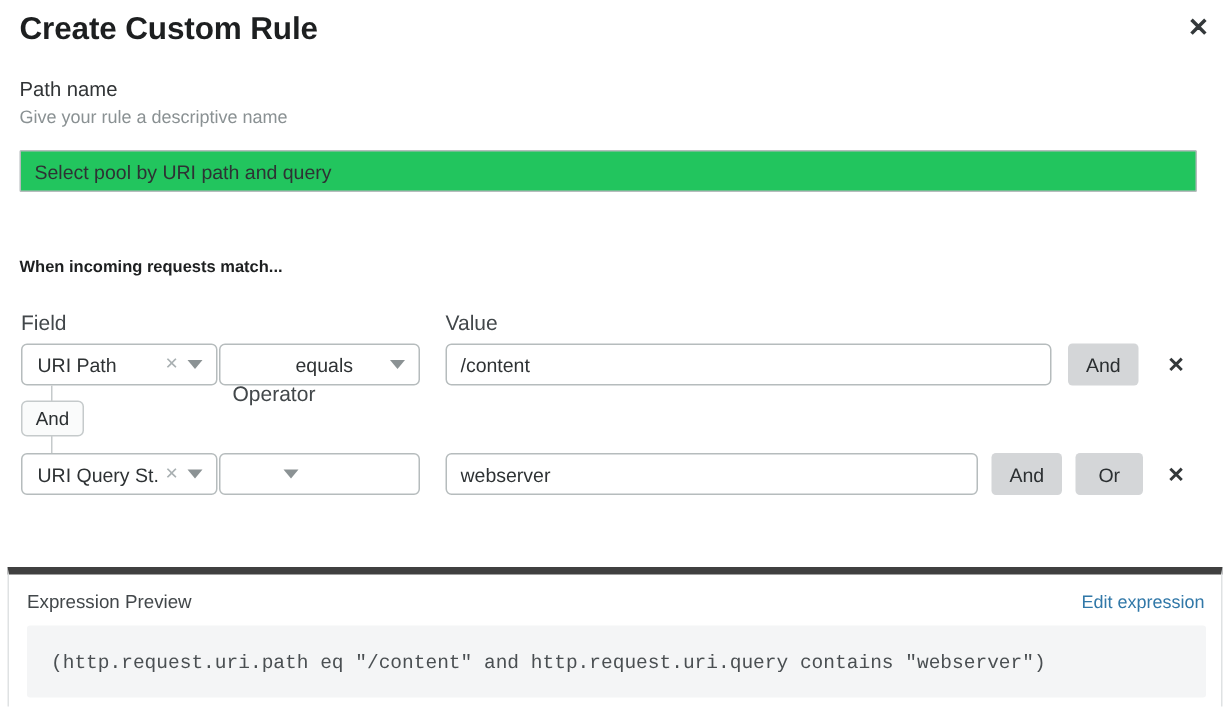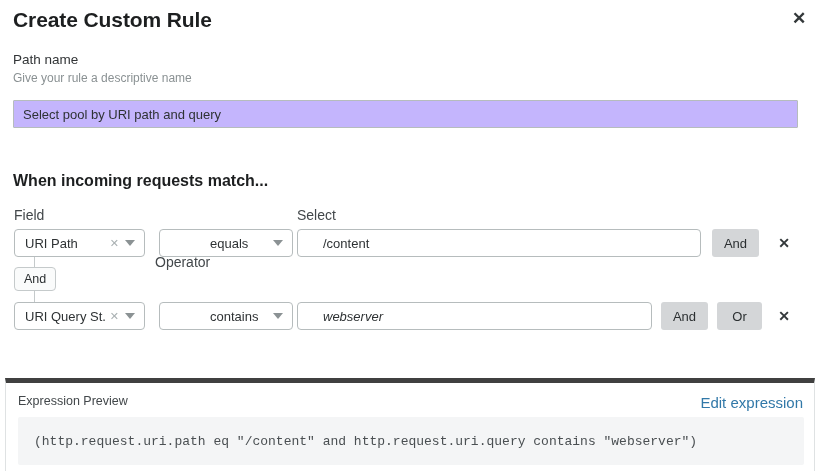--- a/index.html
+++ b/index.html
@@ -79,34 +79,34 @@
   }
   .rule-name-input {
     position: absolute;
     left: 13px;
     top: 100px;
     width: 785px;
     height: 28px;
     box-sizing: border-box;
     border: 1px solid #b6bcbd;
     border-radius: 1px;
-    background: #c4b5fd;
+    background: #22c55e;
     padding: 0 9px;
     font-family: "Liberation Sans", sans-serif;
     font-size: 13px;
     color: #2e3234;
     outline: none;
   }
 
   
   .section-heading {
     position: absolute;
     left: 13px;
     top: 172px;
-    font-size: 16px;
+    font-size: 11px;
     font-weight: bold;
     color: #1d1f20;
   }
 
   
   .col-head {
     position: absolute;
     top: 207px;
     font-size: 14px;
     color: #42474a;
@@ -156,37 +156,37 @@
     height: 0;
     border-left: 5px solid transparent;
     border-right: 5px solid transparent;
     border-top: 6px solid #8b9294;
     margin-right: 9px;
     margin-left: 2px;
     flex: 0 0 auto;
   }
 
   .field-select { left: 14px; width: 131px; }
-  .operator-select { left: 159px; width: 134px; padding-left: 40px; }
+  .operator-select { left: 146px; width: 134px; padding-left: 40px; }
 
   .value-input {
     position: absolute;
     height: 28px;
     box-sizing: border-box;
     border: 1px solid #b6bcbd;
     border-radius: 4px;
     background: #ffffff;
-    padding: 0 25px;
+    padding: 0 9px;
     font-family: "Liberation Sans", sans-serif;
     font-size: 13px;
     color: #2e3234;
     outline: none;
   }
   .value-input.v1 { left: 297px; width: 404px; }
-  .value-input.v2 { left: 297px; width: 355px; font-style: italic; }
+  .value-input.v2 { left: 297px; width: 355px; }
 
   .logic-btn {
     position: absolute;
     height: 28px;
     box-sizing: border-box;
     background: #d4d6d8;
     border: none;
     border-radius: 3px;
     font-family: "Liberation Sans", sans-serif;
     font-size: 13px;
@@ -263,21 +263,21 @@
     position: absolute;
     left: 12px;
     top: 11px;
     font-size: 12.5px;
     color: #42474a;
   }
   .edit-expression {
     position: absolute;
     right: 11px;
     top: 11px;
-    font-size: 15px;
+    font-size: 12px;
     color: #3178a8;
     text-decoration: none;
     cursor: pointer;
   }
   .expr-code {
     position: absolute;
     left: 12px;
     top: 34px;
     width: 786px;
     height: 48px;
@@ -307,21 +307,21 @@
   <div class="rule-name-block">
     <div class="field-label">Path name</div>
     <div class="field-help">Give your rule a descriptive name</div>
   </div>
   <input class="rule-name-input" type="text" value="Select pool by URI path and query" style="">
 
   <div class="section-heading">When incoming requests match...</div>
 
   <div class="col-head field">Field</div>
   <div class="col-head operator">Operator</div>
-  <div class="col-head value">Select</div>
+  <div class="col-head value">Value</div>
 
   <div class="cond-row row1">
     <div class="select-box field-select">
       <span class="sel-text">URI Path</span>
       <span class="clear-x">✕</span>
       <span class="caret"></span>
     </div>
     <div class="select-box operator-select">
       <span class="sel-text">equals</span>
       <span class="caret"></span>
@@ -335,21 +335,20 @@
   <div class="connector-badge">And</div>
   <div class="connector-line bottom"></div>
 
   <div class="cond-row row2">
     <div class="select-box field-select">
       <span class="sel-text">URI Query St...</span>
       <span class="clear-x">✕</span>
       <span class="caret"></span>
     </div>
     <div class="select-box operator-select">
-      <span class="sel-text">contains</span>
       <span class="caret"></span>
     </div>
     <input class="value-input v2" type="text" value="webserver" style="">
     <button class="logic-btn and2">And</button>
     <button class="logic-btn or2">Or</button>
     <button class="row-delete d2">✕</button>
   </div>
 
   <div class="preview-panel">
     <div class="preview-label">Expression Preview</div>

